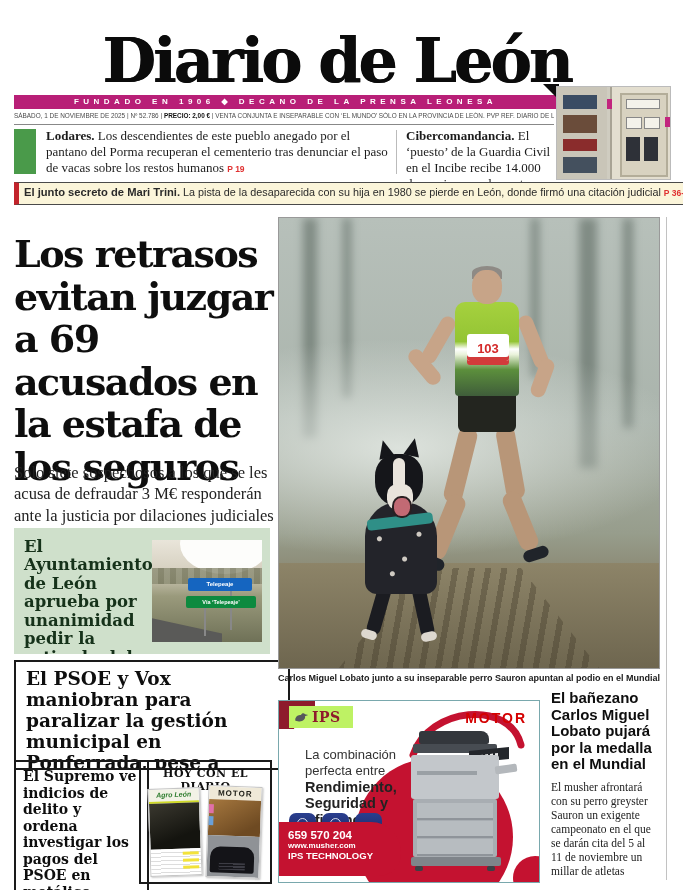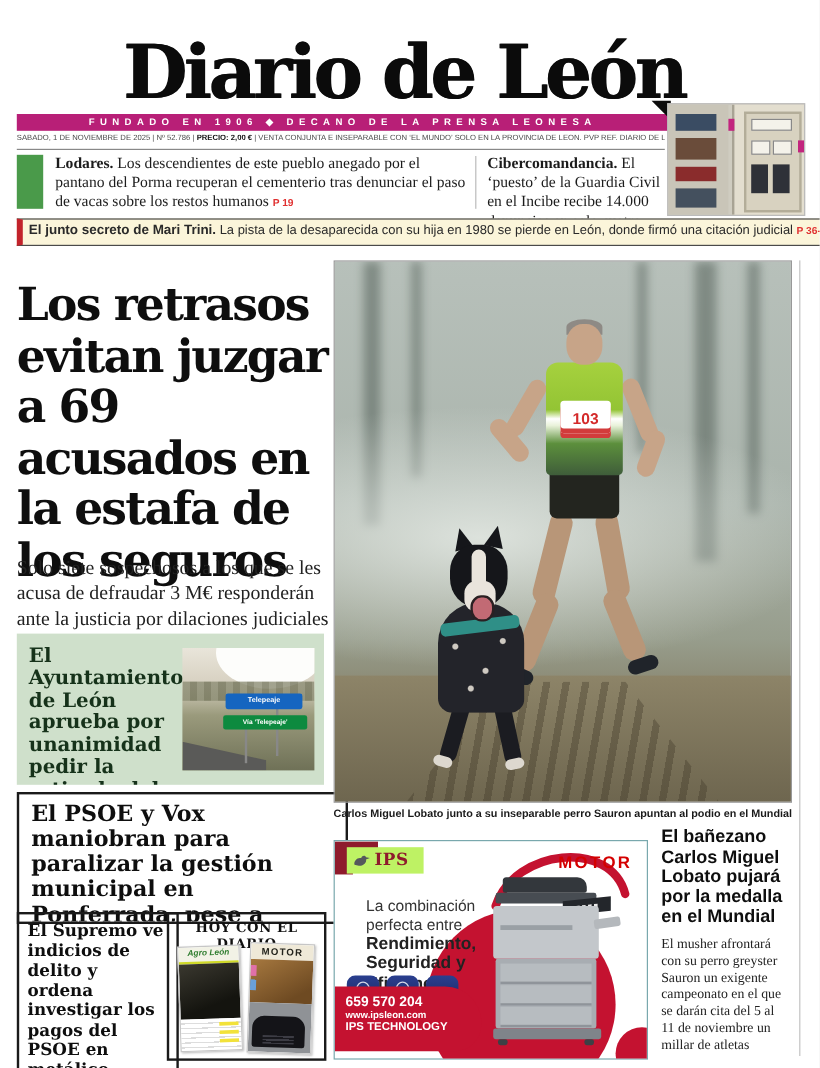--- a/index.html
+++ b/index.html
@@ -412,21 +412,21 @@
         <div class="bicon"></div>
         <span>Ahorro energético</span>
       </div>
       <div class="badge color">
         <div class="bicon"></div>
         <span>Impresión a color</span>
       </div>
     </div>
     <div class="ad-blob">
       <div class="ad-phone">659 570 204</div>
-      <div class="ad-web">www.ipsleon.com</div>
+      <div class="ad-web">www.musher.com</div>
       <div class="ad-company">IPS TECHNOLOGY</div>
     </div>
   </div>
 
   <div class="mundial">
     <div class="h">El bañezano Carlos Miguel Lobato pujará por la medalla en el Mundial</div>
     <div class="b">
       <span>El musher afrontará con su perro greyster Sauron un exigente campeonato en el que se darán cita del 5 al 11 de noviembre un millar de atletas </span>
     </div>
   </div>

